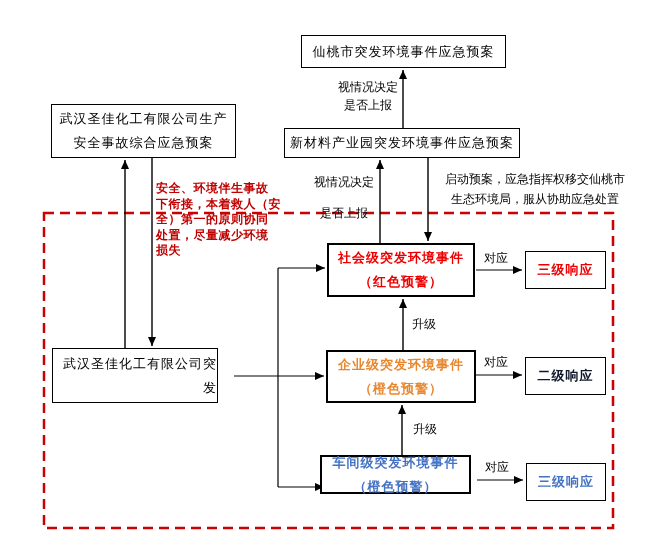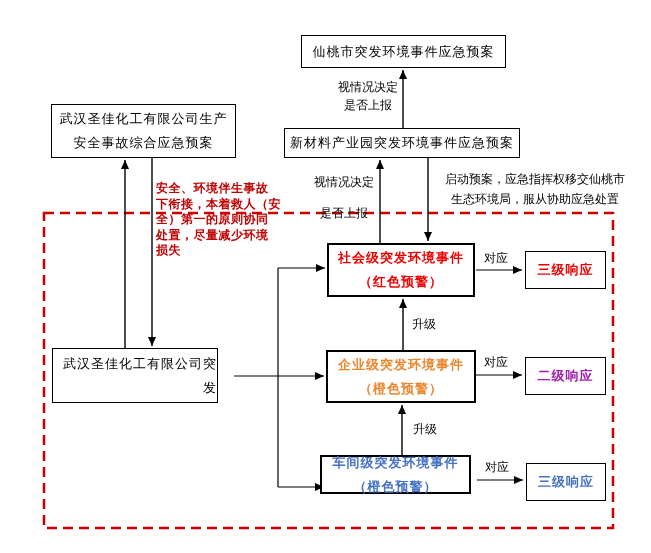--- a/index.html
+++ b/index.html
@@ -11,21 +11,21 @@
   svg.connectors{position:absolute;left:0;top:0;z-index:1;}
   .box{
     position:absolute;background:#ffffff;border:1px solid #000;
     display:flex;flex-direction:column;align-items:center;justify-content:center;
     text-align:right;font-size:13px;letter-spacing:1px;line-height:24px;z-index:2;
     box-sizing:border-box;
   }
   .box.thick{border-width:2px;font-weight:bold;}
   .red{color:#ee0000;}
   .orange{color:#e8872e;}
-  .orange2{color:#a21caf;}
+  .orange2{color:#0f172a;}
   .blue{color:#4472c4;}
   .lbl{position:absolute;font-size:12px;color:#000;z-index:3;white-space:nowrap;font-family:Liberation Mono, monospace;}
   .lbl.center{text-align:center;}
   .note{
     position:absolute;left:156px;top:181px;width:128px;z-index:3;
     font-size:12px;line-height:15.5px;font-weight:bold;color:#c00000;
     letter-spacing:0.5px;text-align:left;
   }
 </style>
 </head>

